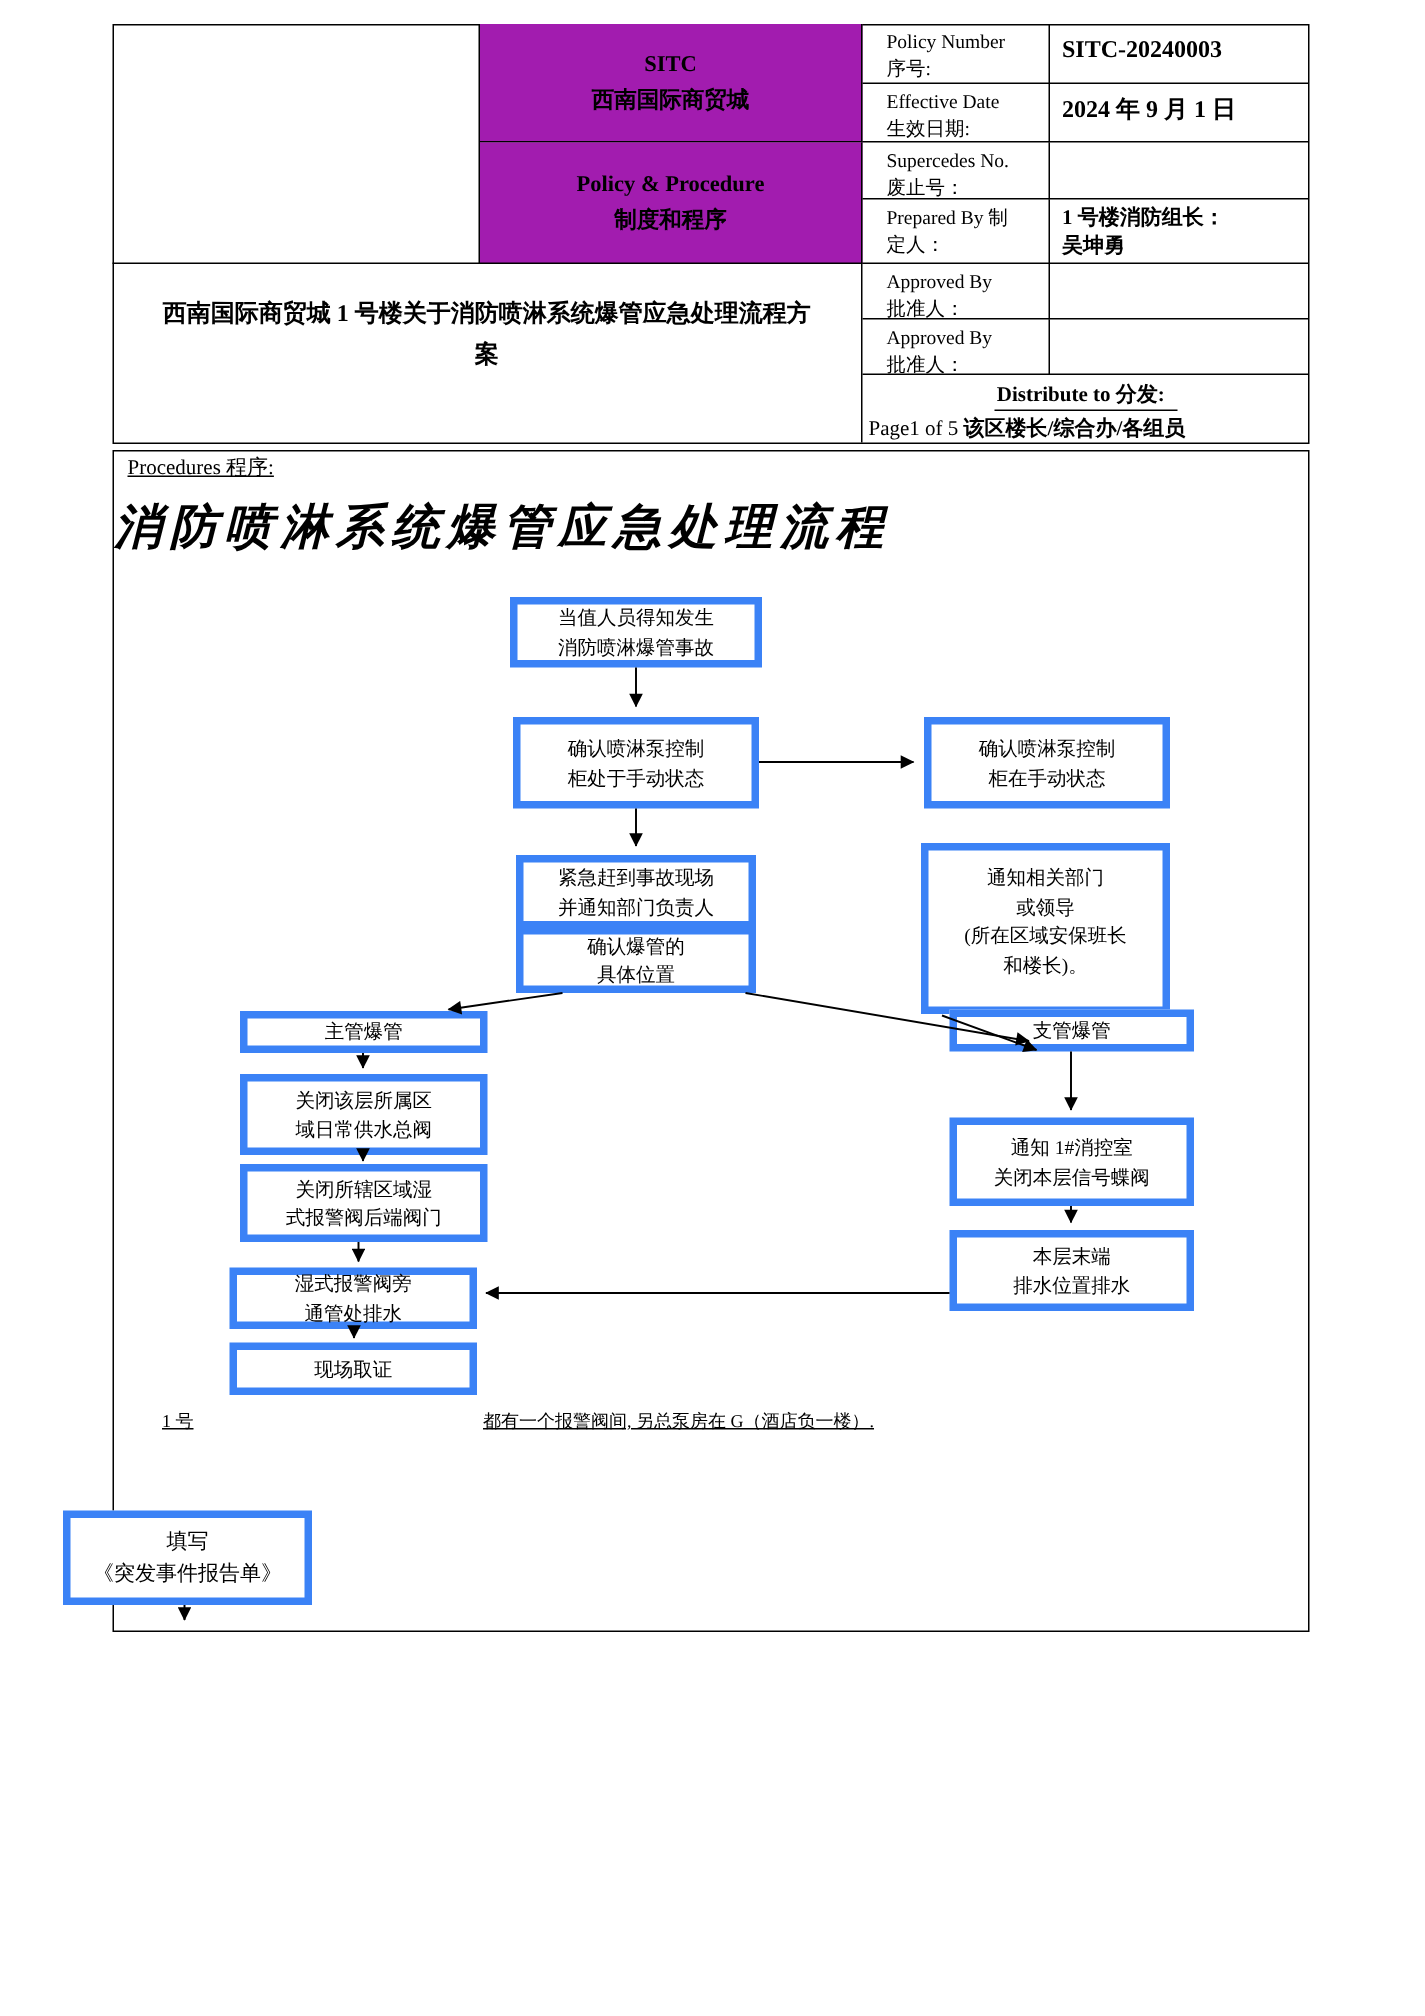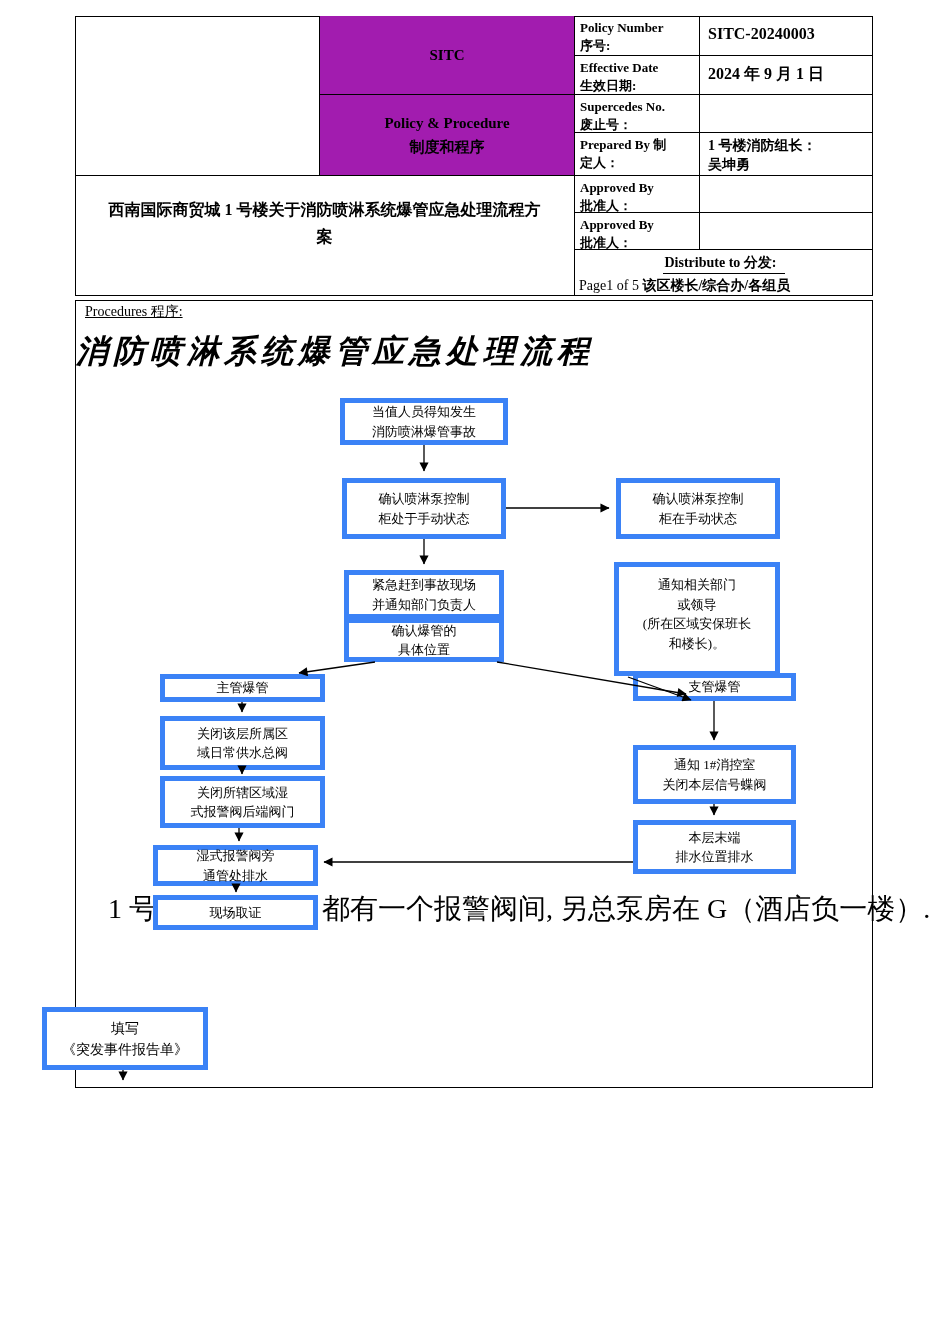--- a/index.html
+++ b/index.html
@@ -8,21 +8,21 @@
   .page { position:relative; width:950px; height:1344px; background:#fff; overflow:hidden; }
 
   .hdr-frame { position:absolute; left:75px; top:16px; width:798px; height:280px; border:1px solid #000; }
   .proc-frame { position:absolute; left:75px; top:300px; width:798px; height:788px; border:1px solid #000; }
 
   .cell { position:absolute; border-right:1px solid #000; border-bottom:1px solid #000; overflow:hidden; }
   .noright { border-right:none; }
   .nobottom { border-bottom:none; }
   .lavender { background:#a21caf; }
 
-  .lab { padding:3px 4px 0 5px; font-size:13px; font-weight:bold; line-height:1.35; }
+  .lab { padding:3px 4px 0 16px; font-size:13px; font-weight:normal; line-height:1.35; }
   .val { padding:7px 2px 0 8px; font-size:16px; font-weight:bold; white-space:pre-line; line-height:1.35; }
   .val-small { font-size:14px; padding-top:4px; }
 
   .center-cell { display:flex; flex-direction:column; justify-content:center; text-align:center;
                  font-weight:bold; font-size:15px; line-height:1.6; }
 
   .title-cell { text-align:center; font-weight:bold; font-size:16px; line-height:1.7;
                 padding:20px 30px 0 30px; }
 
   .dist-cell { text-align:center; padding-top:4px; font-size:14px; }
@@ -35,36 +35,37 @@
   .flow-title { position:absolute; left:76px; top:330px; width:796px; text-align:left;
                 font-size:32px; font-weight:bold; font-style:italic; letter-spacing:5px;
                 font-family:"DejaVu Serif", serif; z-index:1; }
 
   .fbox { position:absolute; border:5px solid #3b82f6; background:#fff; display:flex;
           align-items:center; justify-content:center; text-align:center;
           font-size:13px; line-height:1.5; white-space:pre-line; z-index:2; }
   .fbox.top { align-items:flex-start; padding-top:8px; }
   .fbox.big-note { font-size:14px; }
 
-  .note { position:absolute; top:890px; font-size:28px; 
+  .note { position:absolute; top:939px; font-size:12px; text-decoration:underline;
           white-space:nowrap; z-index:1; }
 
   svg.overlay { position:absolute; left:0; top:0; z-index:5; pointer-events:none; }
 </style>
 </head>
 <body>
 
 <div class="page">
 
   <div class="hdr-frame"></div>
 
   <div class="cell" style="left:75px;top:16px;width:245px;height:160px"></div>
 
   <div class="cell lavender center-cell" style="left:320px;top:16px;width:255px;height:79px">
     <div>SITC</div>
+    <div>西南国际商贸城</div>
   </div>
 
   <div class="cell lavender center-cell" style="left:320px;top:95px;width:255px;height:81px">
     <div>Policy &amp; Procedure</div>
     <div>制度和程序</div>
   </div>
 
   <div class="cell lab" style="left:575px;top:16px;width:125px;height:40px">
     <div>Policy Number</div>
     <div>序号:</div>

